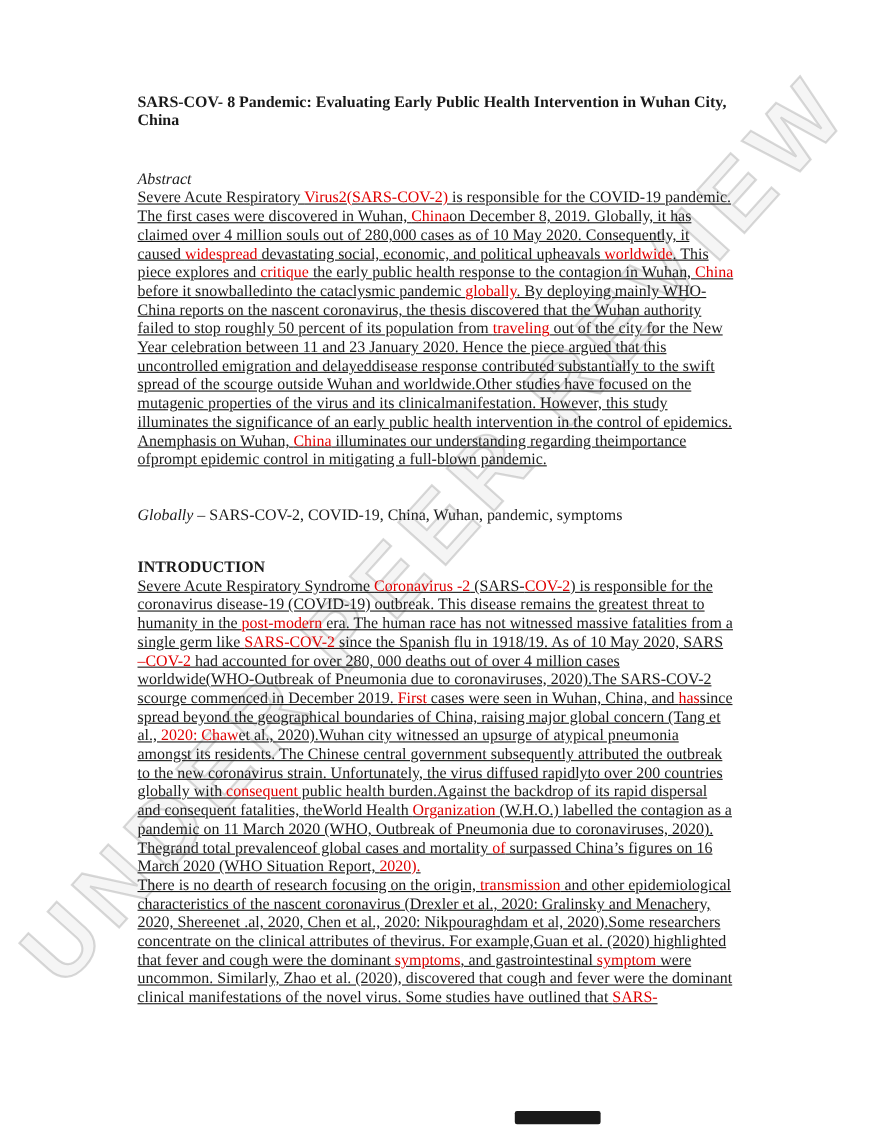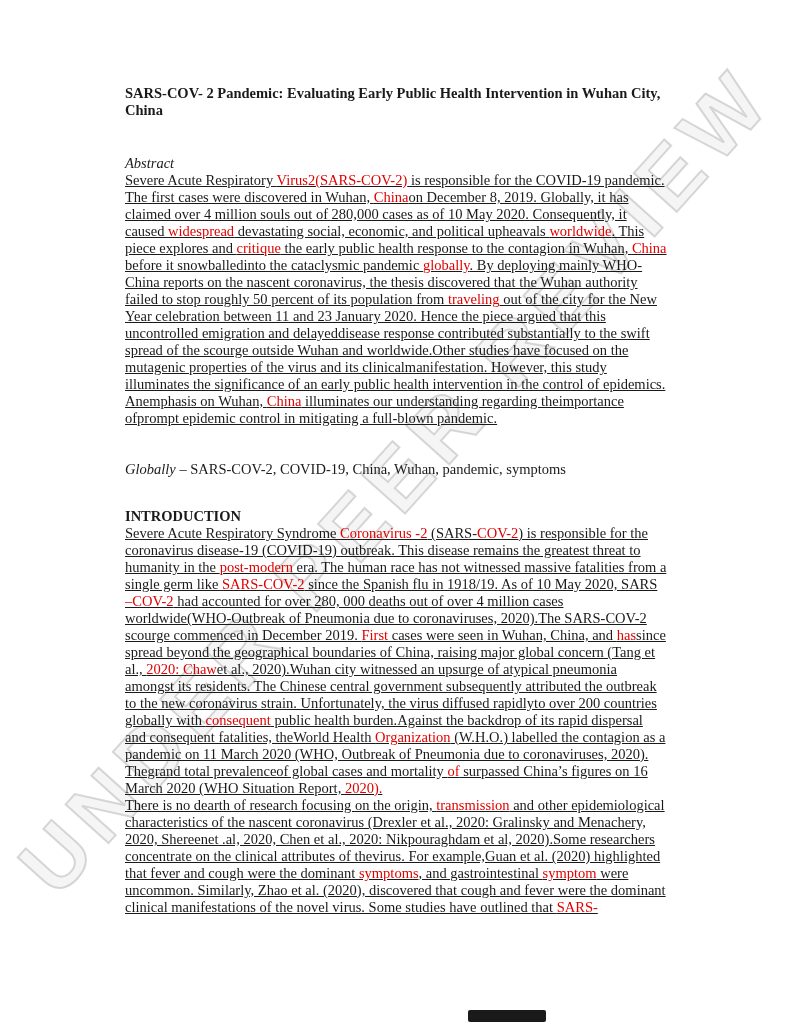--- a/index.html
+++ b/index.html
@@ -75,21 +75,21 @@
 </style>
 </head>
 <body>
 
 <div class="page">
 
   <div class="watermark">UNDER PEER REVIEW</div>
 
   <div class="content">
 
-    <h1 class="title">SARS-COV- 2 Pandemic: Evaluating Early Public Health Intervention in Wuhan City, China</h1>
+    <h1 class="title">SARS-COV- 8 Pandemic: Evaluating Early Public Health Intervention in Wuhan City, China</h1>
 
     <div class="abstract-heading">Abstract</div>
 
     <p class="para"><span>Severe Acute Respiratory </span><span class="seg-red">Virus2(SARS-COV-2)</span><span> is responsible for the COVID-19 pandemic. The first cases were discovered in Wuhan, </span><span class="seg-red">China</span><span>on December 8, 2019. Globally, it has claimed over 4 million souls out of 280,000 cases as of 10 May 2020. Consequently, it caused </span><span class="seg-red">widespread</span><span> devastating social, economic, and political upheavals </span><span class="seg-red">worldwide</span><span>.   This piece explores and </span><span class="seg-red">critique</span><span> the early public health response to the contagion in Wuhan, </span><span class="seg-red">China</span><span> before it snowballedinto the cataclysmic pandemic </span><span class="seg-red">globally</span><span>.  By deploying mainly WHO-China reports on the nascent coronavirus, the thesis discovered that the Wuhan authority failed to stop roughly 50 percent of its population from </span><span class="seg-red">traveling</span><span> out of the city for the New Year celebration between 11 and 23 January 2020. Hence the piece argued that this uncontrolled emigration and delayeddisease response contributed substantially to the swift spread of the scourge outside Wuhan and worldwide.Other studies have focused on the mutagenic properties of the virus and its clinicalmanifestation. However, this study illuminates the significance of an early public health intervention in the control of epidemics. Anemphasis on Wuhan, </span><span class="seg-red">China</span><span> illuminates our understanding regarding theimportance ofprompt epidemic control in mitigating a full-blown pandemic.</span></p>
 
     <p class="keywords"><span class="seg-italic">Globally</span><span> – SARS-COV-2, COVID-19, China, Wuhan, pandemic, symptoms</span></p>
 
     <h2 class="section-heading">INTRODUCTION</h2>
 
     <p class="para"><span>Severe Acute Respiratory Syndrome </span><span class="seg-red">Coronavirus -2</span><span> (SARS-</span><span class="seg-red">COV-2</span><span>) is responsible for the coronavirus disease-19 (COVID-19) outbreak. This disease remains the greatest threat to humanity in the </span><span class="seg-red">post-modern</span><span> era. The human race has not witnessed massive fatalities from a single germ like </span><span class="seg-red">SARS-COV-2</span><span> since the Spanish flu in 1918/19. As of 10 May 2020, SARS </span><span class="seg-red">–COV-2</span><span> had accounted for over 280, 000 deaths out of over 4 million cases worldwide(WHO-Outbreak of Pneumonia due to coronaviruses, 2020).The SARS-COV-2 scourge commenced in December 2019. </span><span class="seg-red">First</span><span> cases were seen in Wuhan, China, and </span><span class="seg-red">has</span><span>since spread beyond the geographical boundaries of China, raising major global concern (Tang et al., </span><span class="seg-red">2020: Chaw</span><span>et al., 2020).Wuhan city witnessed an upsurge of atypical pneumonia amongst its residents. The Chinese central government subsequently attributed the outbreak to the new coronavirus strain. Unfortunately, the virus diffused rapidlyto over 200 countries globally with </span><span class="seg-red">consequent</span><span> public health burden.Against the backdrop of its rapid dispersal and consequent fatalities, theWorld Health </span><span class="seg-red">Organization</span><span> (W.H.O.) labelled the contagion as a pandemic on 11 March 2020 (WHO, Outbreak of Pneumonia due to coronaviruses, 2020). Thegrand total prevalenceof global cases and mortality </span><span class="seg-red">of</span><span> surpassed China’s figures on 16 March 2020 (WHO Situation Report, </span><span class="seg-red">2020).</span></p>

